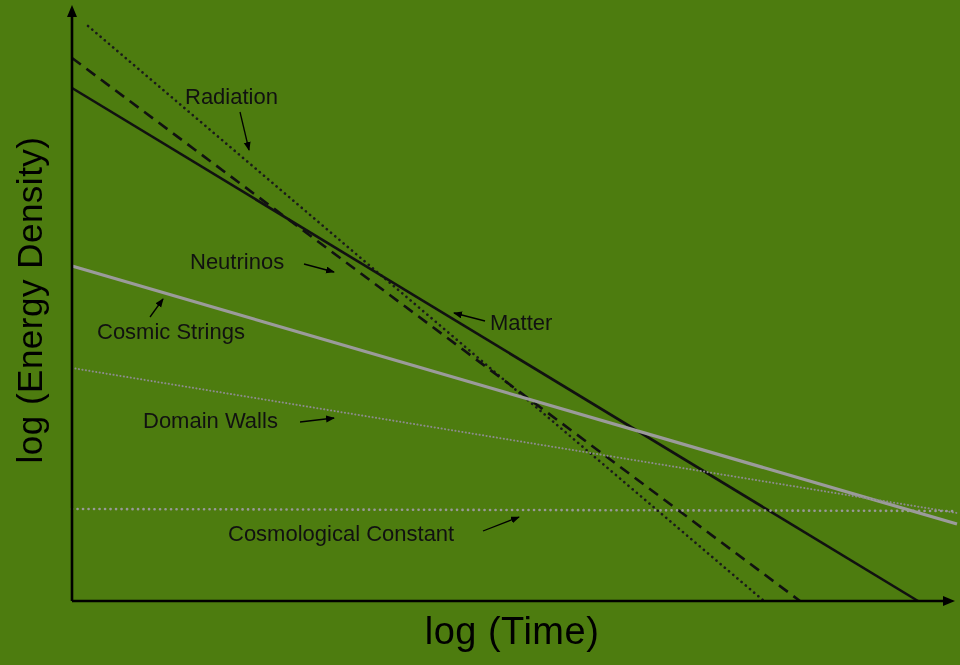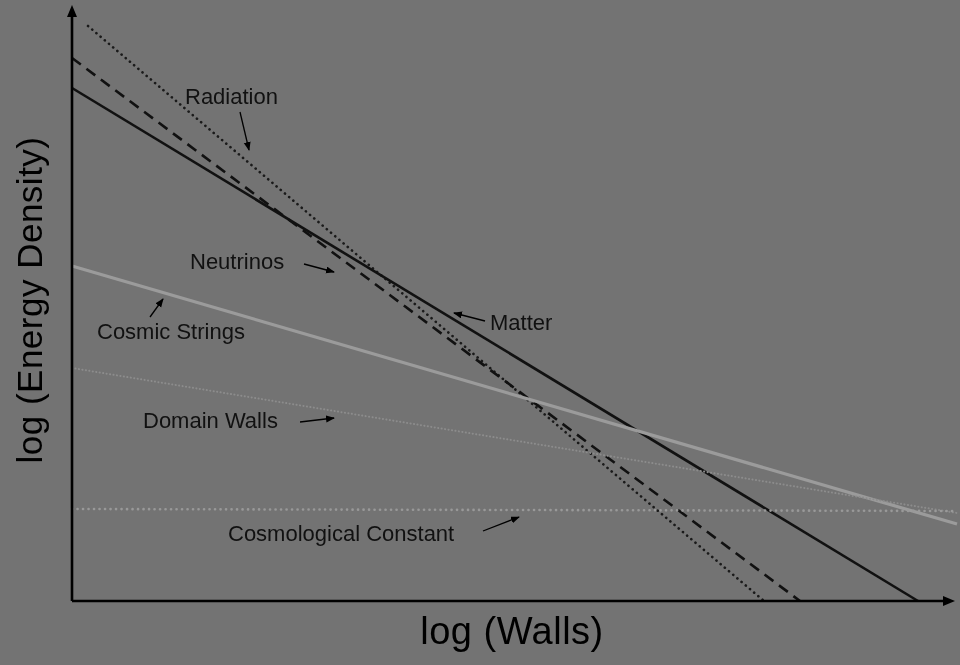--- a/index.html
+++ b/index.html
@@ -1,19 +1,19 @@
 <!DOCTYPE html>
 <html><head>
 <meta charset="utf-8">
 <style>
   html,body{margin:0;padding:0;background:#ffffff;}
   .figure{
     position:relative;
     width:960px;height:665px;
-    background:#737373;
+    background:#4d7c0f;
     overflow:hidden;
     font-family:"Liberation Sans",sans-serif;
   }
   svg{position:absolute;left:0;top:0;width:960px;height:665px;}
   svg text{
     font-family:"Liberation Sans",sans-serif;
     font-size:22px;
     fill:#111111;
   }
   .ylabel{
@@ -69,14 +69,14 @@
         <line x1="485" y1="321" x2="454" y2="313" stroke="#000000" stroke-width="1.3" marker-end="url(#leader-arrow)"></line>
         <text x="97" y="339">Cosmic Strings</text>
         <line x1="150" y1="317" x2="163" y2="299" stroke="#000000" stroke-width="1.3" marker-end="url(#leader-arrow)"></line>
         <text x="143" y="428">Domain Walls</text>
         <line x1="300" y1="422" x2="334" y2="418" stroke="#000000" stroke-width="1.3" marker-end="url(#leader-arrow)"></line>
         <text x="228" y="541">Cosmological Constant</text>
         <line x1="483" y1="531" x2="519" y2="517" stroke="#000000" stroke-width="1.3" marker-end="url(#leader-arrow)"></line>
       </g>
   </svg>
   <div class="ylabel">log (Energy Density)</div>
-  <div class="xlabel">log (Walls)</div>
+  <div class="xlabel">log (Time)</div>
 </div>
 
 </body></html>

